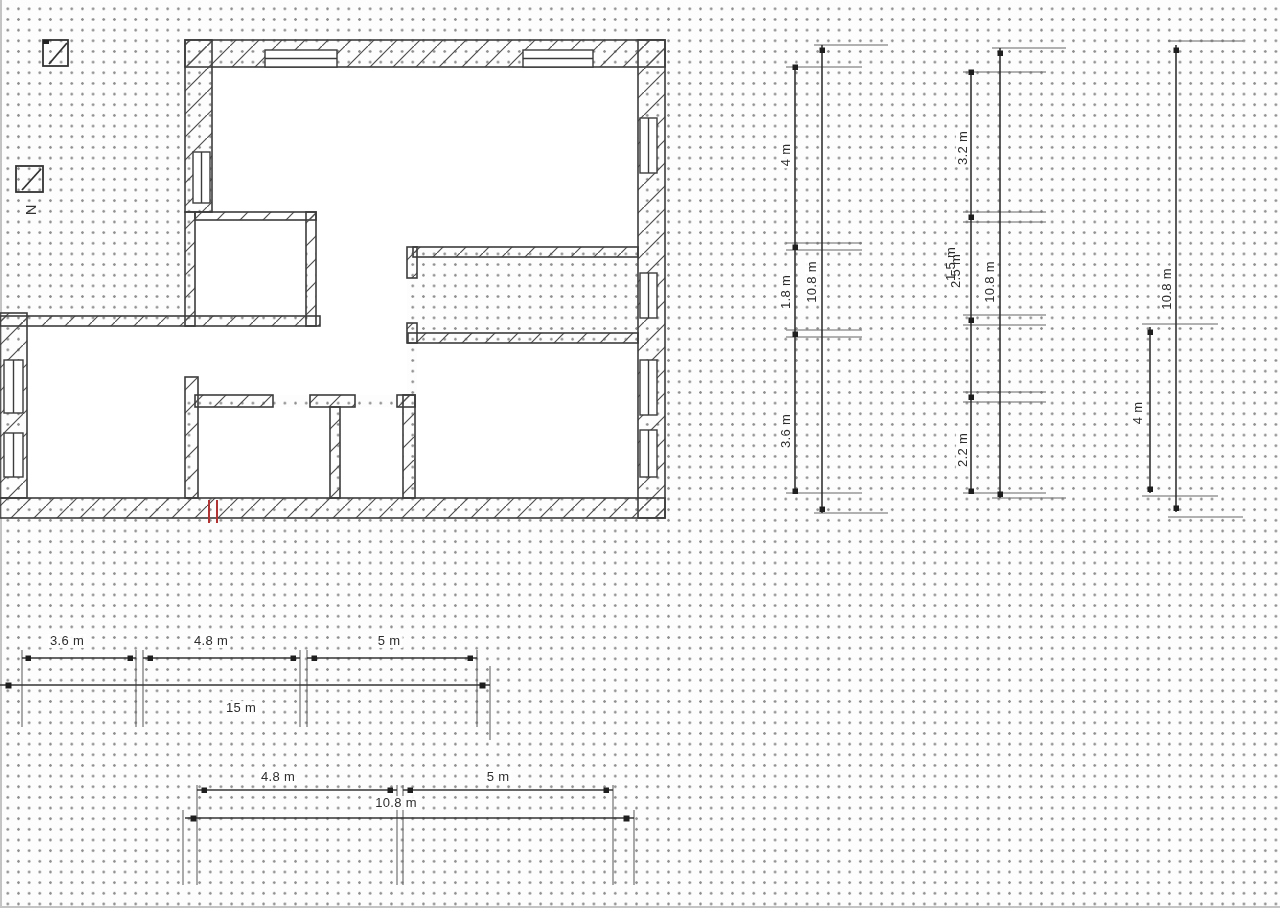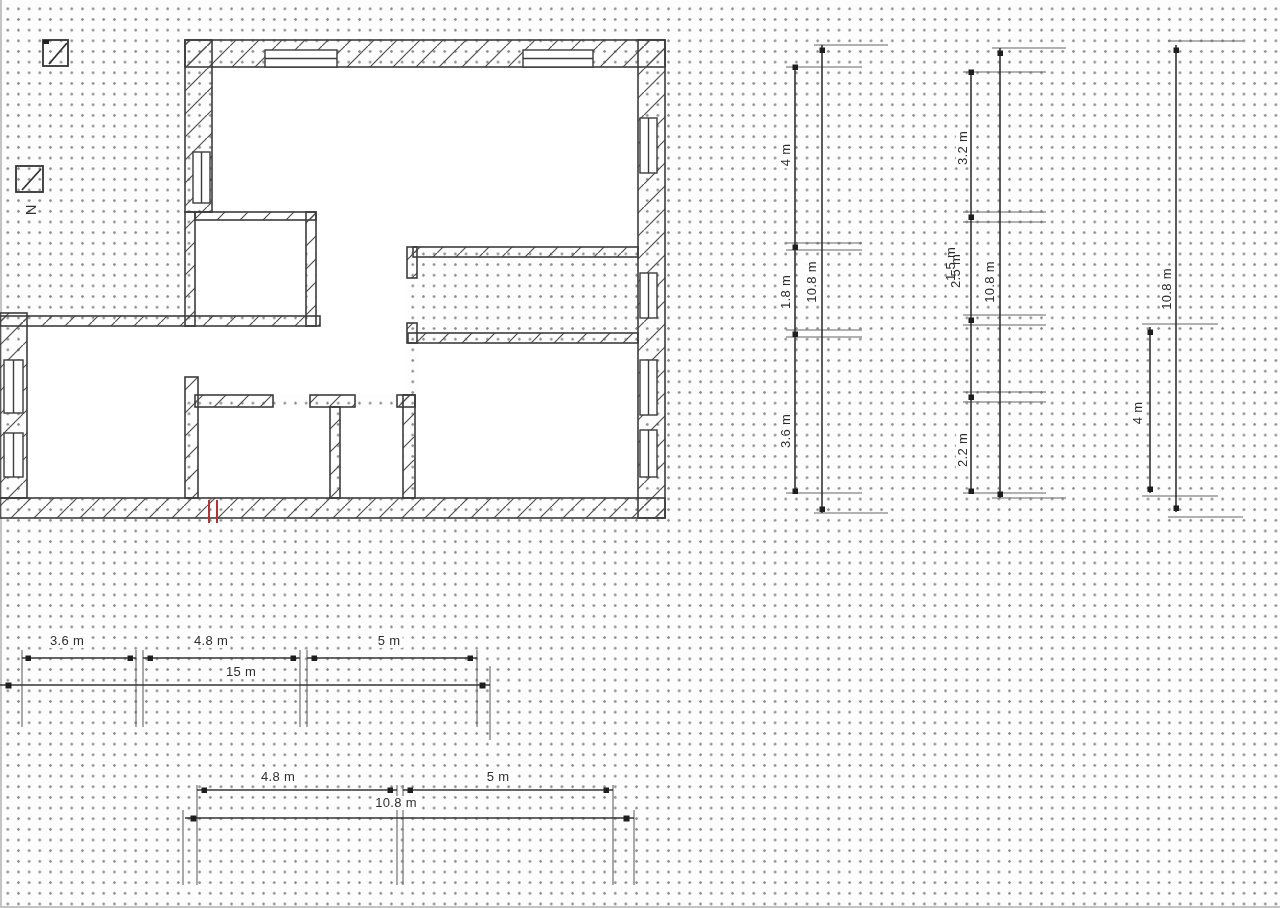--- a/index.html
+++ b/index.html
@@ -262,19 +262,19 @@
 <div class="dlab v" style="left:951px;top:264px;background:transparent;">1.5 m</div>
 <div class="dlab v" style="left:963px;top:450px;">2.2 m</div>
 <div class="dlab v" style="left:990px;top:282px;">10.8 m</div>
 
 <div class="dlab v" style="left:1167px;top:289px;">10.8 m</div>
 <div class="dlab v" style="left:1138px;top:413px;">4 m</div>
 
 <div class="dlab" style="left:67px;top:641px;">3.6 m</div>
 <div class="dlab" style="left:211px;top:641px;">4.8 m</div>
 <div class="dlab" style="left:389px;top:641px;">5 m</div>
-<div class="dlab" style="left:241px;top:672px;">15 m</div>
+<div class="dlab" style="left:241px;top:708px;">15 m</div>
 
 <div class="dlab" style="left:278px;top:777px;">4.8 m</div>
 <div class="dlab" style="left:498px;top:777px;">5 m</div>
 <div class="dlab" style="left:396px;top:803px;">10.8 m</div>
 
 <div class="north-n" style="left:31px;top:210px;">N</div>
 
 </body></html>

